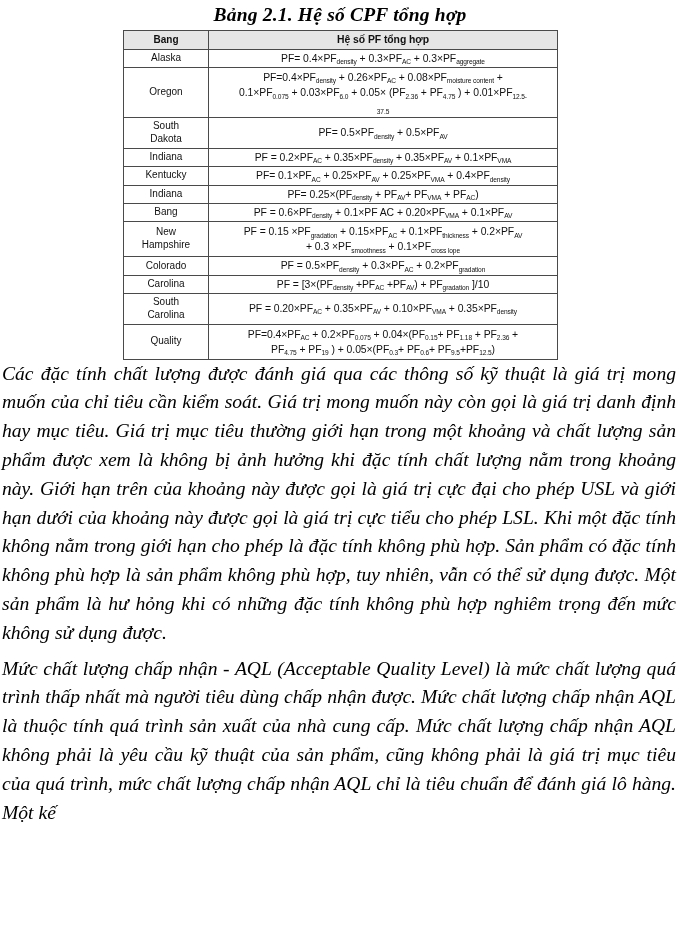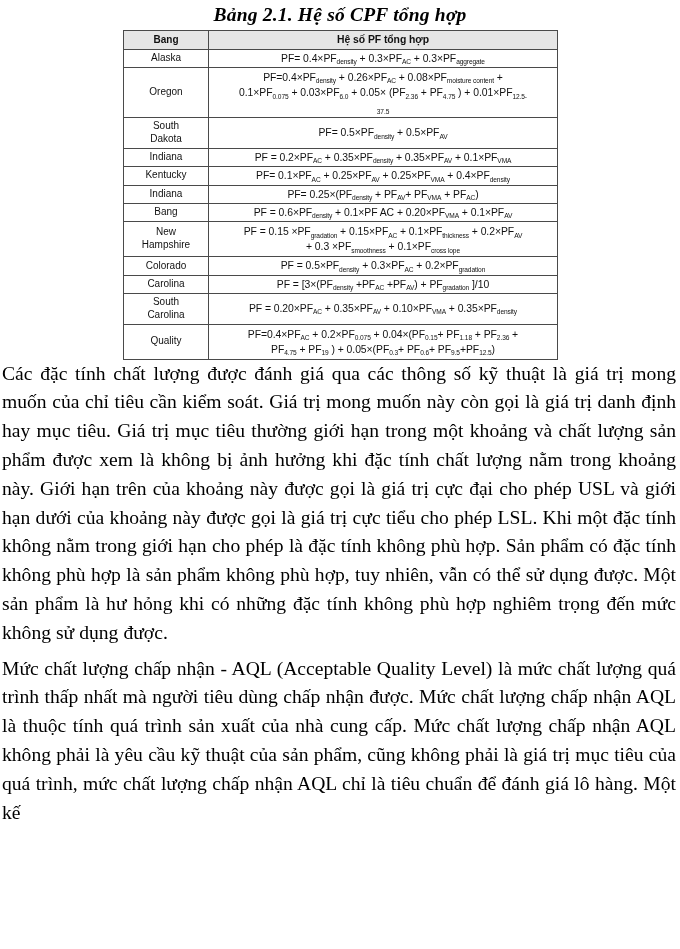--- a/index.html
+++ b/index.html
@@ -92,20 +92,21 @@
     line-height: 1.2;
   }
   p.body {
     font-size: 19.6px;
     line-height: 1.47;
     text-align: justify;
     margin: 0 0 7px 0;
     padding: 0 4px 0 2px;
     text-justify: inter-word;
     word-spacing: 0.1px;
+    font-style: italic;
   }
   p.body:last-child { margin-bottom: 12px; }
 </style>
 </head>
 <body>
 
 <div class="page">
 
   <div class="table-caption">Bảng 2.1. Hệ số CPF tổng hợp</div>
 

